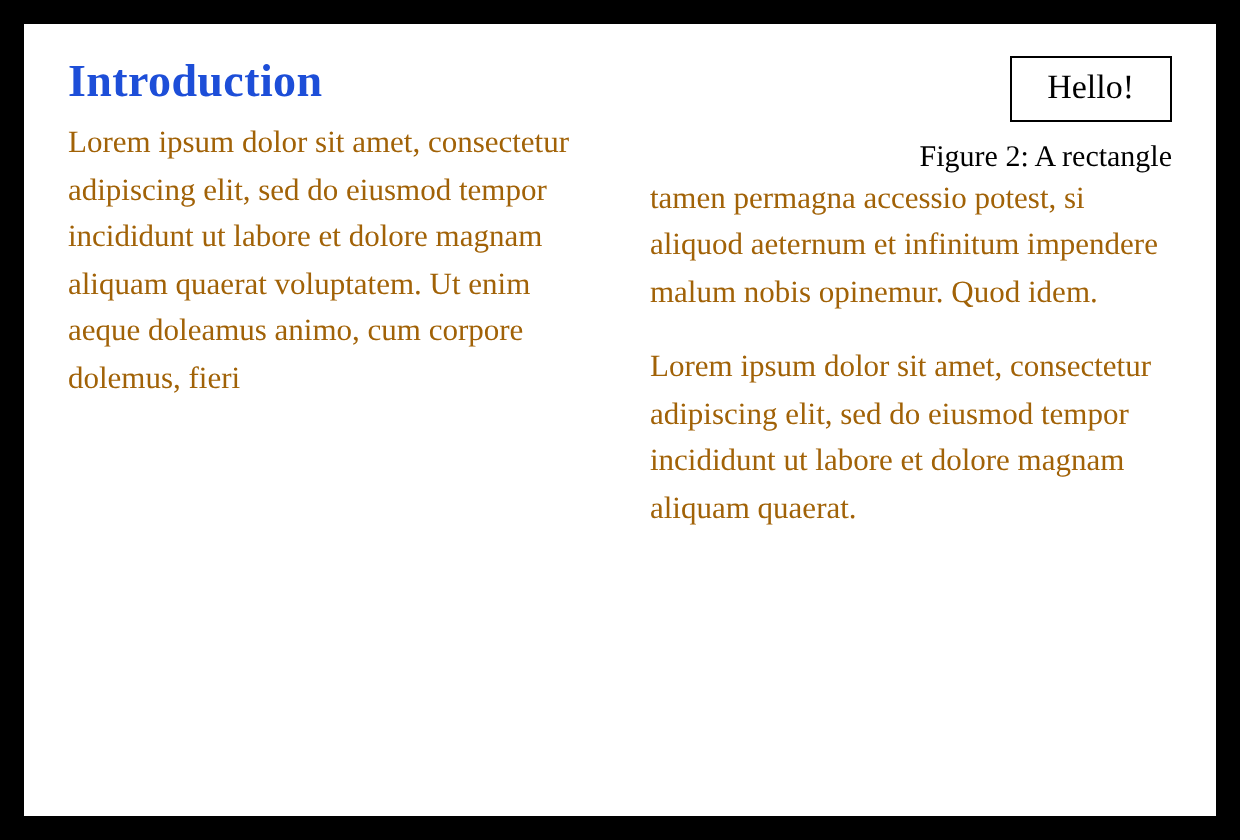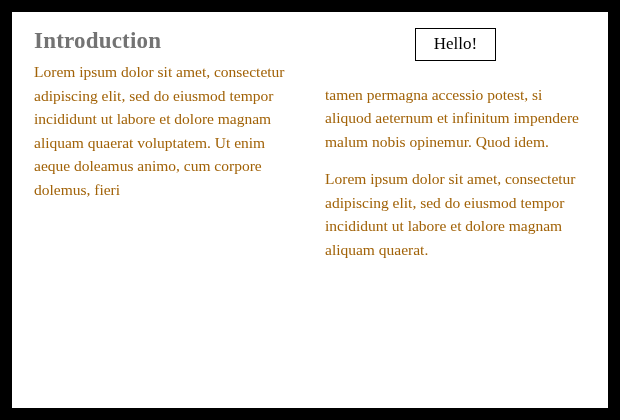--- a/index.html
+++ b/index.html
@@ -38,21 +38,21 @@
   .col {
     width: 262px;
     box-sizing: border-box;
   }
   h1.title {
     font-family: "Liberation Serif", serif;
     font-size: 23px;
     font-weight: bold;
     margin: 0 0 6px 0;
     letter-spacing: 0.2px;
-    color: #737373;
+    color: #1d4ed8;
   }
   p.body {
     font-family: "Liberation Serif", serif;
     font-size: 15.5px;
     line-height: 1.52;
     margin: 0 0 14px 0;
     color: #a16207;
     text-align: left;
   }
   .figure {
@@ -113,57 +113,57 @@
     opacity: 0.9;
   }
   .photo .ice3 {
     position: absolute;
     left: 30%; bottom: 24%; width: 22%; height: 12%;
     background: #e4edf3;
     clip-path: polygon(0% 100%, 20% 18%, 52% 70%, 74% 20%, 100% 100%);
     opacity: 0.85;
   }
   .rect-figure {
-    text-align: center;
+    text-align: right;
     margin: 0;
   }
   .rect-box {
     display: inline-block;
     border: 1.5px solid #000;
     padding: 6px 18px;
     font-family: "Liberation Serif", serif;
     font-size: 17px;
     line-height: 1.1;
     color: #000;
   }
   .rect-caption {
     font-family: "Liberation Serif", serif;
     font-size: 15px;
     margin-top: 10px;
     color: #000;
   }
   .right-text-block {
-    margin-top: 22px;
   }
 </style>
 </head>
 <body>
 
 <div class="page">
   <div class="columns">
 
     <div class="col">
       <h1 class="title">Introduction</h1>
       <p class="body">Lorem ipsum dolor sit amet, consectetur adipiscing elit, sed do eiusmod tempor incididunt ut labore et dolore magnam aliquam quaerat voluptatem. Ut enim aeque doleamus animo, cum corpore dolemus, fieri</p>
 
     </div>
 
     <div class="col">
       <div class="rect-figure">
         <span class="rect-box">Hello!</span>
+        <div class="rect-caption">Figure 2: A rectangle</div>
       </div>
 
       <div class="right-text-block">
         <p class="body">tamen permagna accessio potest, si aliquod aeternum et infinitum impendere malum nobis opinemur. Quod idem.</p>
         <p class="body">Lorem ipsum dolor sit amet, consectetur adipiscing elit, sed do eiusmod tempor incididunt ut labore et dolore magnam aliquam quaerat.</p>
       </div>
     </div>
 
   </div>
 </div>

